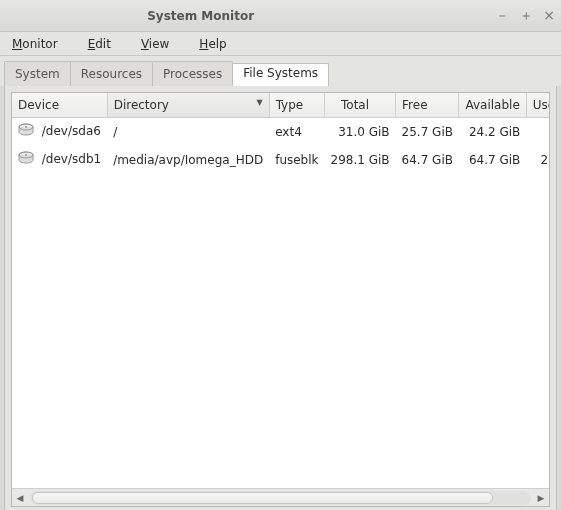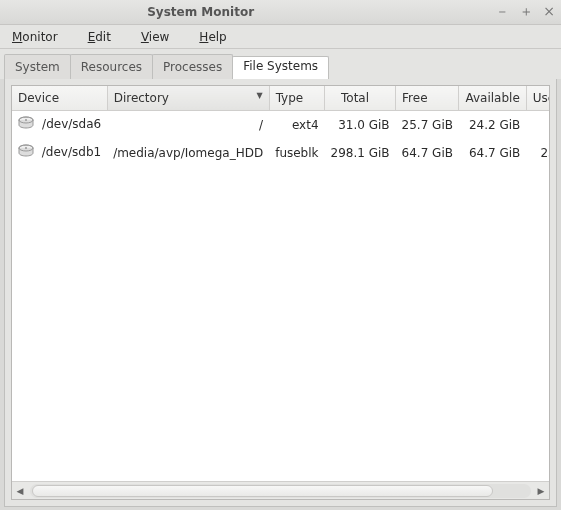--- a/index.html
+++ b/index.html
@@ -7,21 +7,21 @@
   body {
     font-family: "DejaVu Sans", "Liberation Sans", sans-serif;
     font-size: 12px;
     background: #d9d9d7;
     color: #2b2b2b;
     width: 561px;
     height: 510px;
     overflow: hidden;
   }
   .titlebar {
-    height: 25px;
+    height: 32px;
     display:flex;
     align-items:center;
     background: linear-gradient(#e6e6e4, #d8d8d6);
     border-bottom: 1px solid #c6c5c3;
     padding: 0 6px;
   }
   .titlebar .title {
     flex:1;
     text-align:center;
     margin-left: -100px;
@@ -121,21 +121,20 @@
   thead th .sort-ind {
     float:right;
     font-size:8px;
     color:#555;
     margin-left:4px;
   }
   tbody td {
     padding: 5px 6px;
     white-space:nowrap;
     vertical-align:middle;
-    text-align:right;
   }
   tbody tr { height:28px; }
   tbody td.num { text-align:right; }
   .disk-icon {
     display:inline-block;
     vertical-align:middle;
     margin-right:4px;
   }
   .hscroll {
     height:18px;

